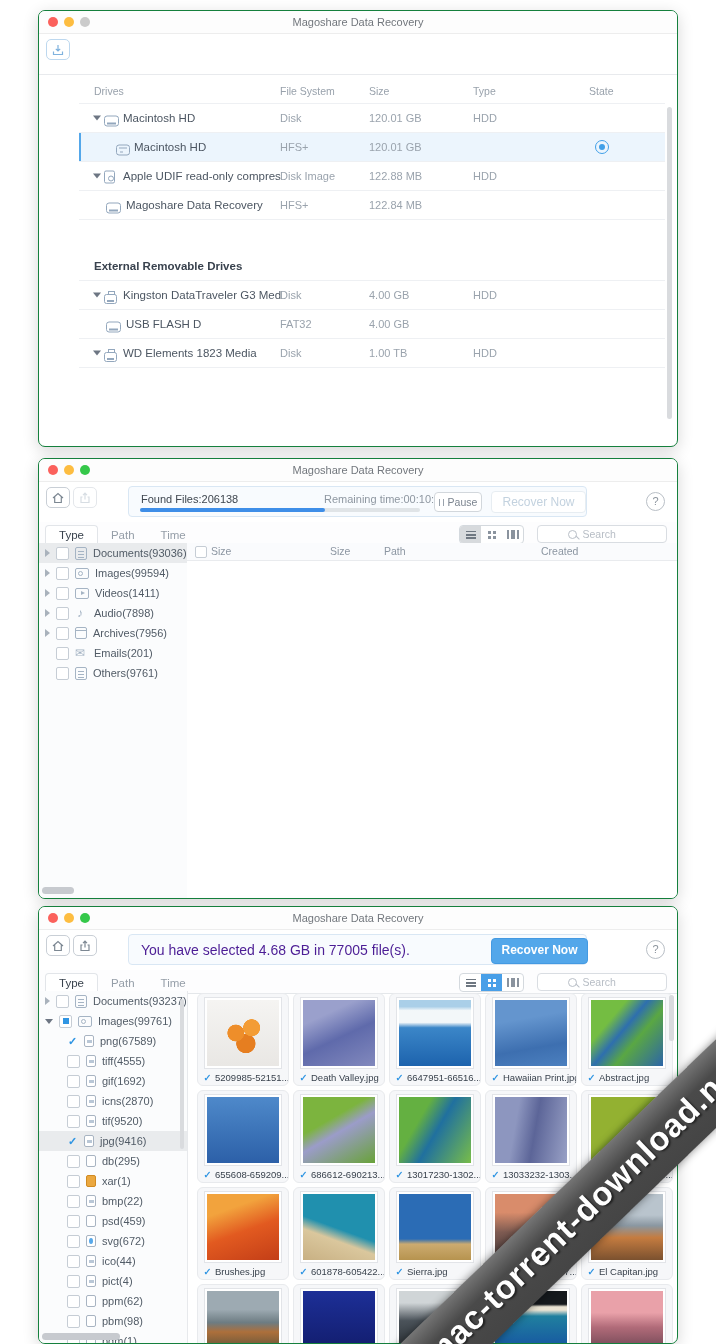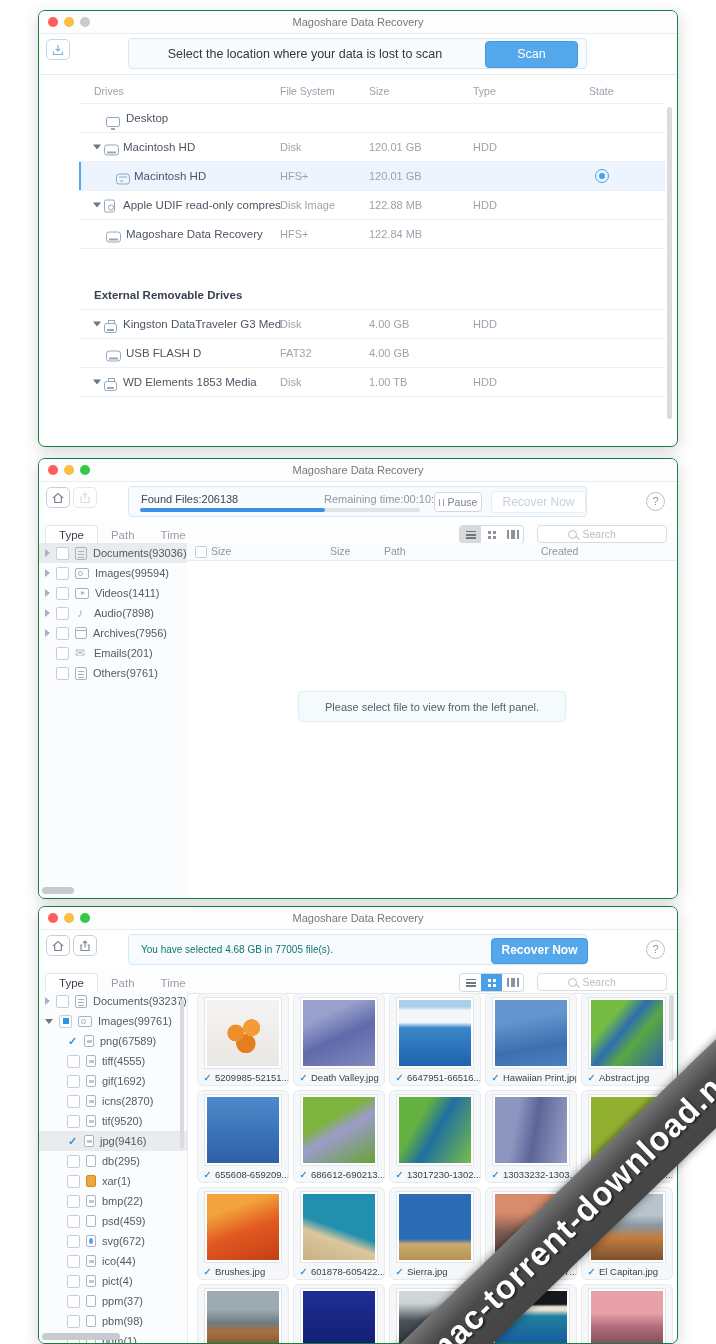--- a/index.html
+++ b/index.html
@@ -165,41 +165,33 @@
     <div class="wtitle">Magoshare Data Recovery</div>
   </div>
   <div class="toolbar">
     <div class="btn-sq blueish" style="left:7px">
       <span>
         <svg width="14" height="14" viewBox="0 0 14 14">
             <path d="M2.5 8.5 V11.5 H11.5 V8.5 M7 2 V8 M4.8 5.8 L7 8 L9.2 5.8" fill="none" stroke="#7fb2de" stroke-width="1.2"></path>
           </svg>
       </span>
     </div>
-    <div class="panel">
-      <div style="position:absolute;left:0;right:105px;top:0;bottom:0;display:flex;align-items:center;justify-content:center;font-size:12.5px;color:#30373f">Select the location where your data is lost to scan</div>
-      <div class="bluebtn" style="position:absolute;right:8px;top:2px;width:91px;height:25px;font-size:12.5px;line-height:24px">Scan</div>
-    </div>
   </div>
   <div style="border-bottom:1px solid #e8eaed"></div>
 
   <div class="w1hdr">
     <span style="left:15px">Drives</span>
     <span style="left:201px">File System</span>
     <span style="left:290px">Size</span>
     <span style="left:394px">Type</span>
     <span style="left:510px">State</span>
   </div>
 
   <div class="w1body">
 
-    <div class="w1row noexp">
-      <span class="ric ic ic-desktop"></span>
-      <span class="c name">Desktop</span>
-    </div>
 
     <div class="w1row">
       <span class="exp"></span>
       <span class="ric ic ic-drive"></span>
       <span class="c name">Macintosh HD</span>
       <span class="c sub fs">Disk</span>
       <span class="c sub size">120.01 GB</span>
       <span class="c sub ty">HDD</span>
     </div>
 
@@ -241,21 +233,21 @@
     <div class="w1row noexp">
       <span class="ric ic ic-drive"></span>
       <span class="c name">USB FLASH D</span>
       <span class="c sub fs">FAT32</span>
       <span class="c sub size">4.00 GB</span>
     </div>
 
     <div class="w1row">
       <span class="exp"></span>
       <span class="ric ic ic-usb"></span>
-      <span class="c name">WD Elements 1853 Media</span>
+      <span class="c name">WD Elements 1823 Media</span>
       <span class="c sub fs">Disk</span>
       <span class="c sub size">1.00 TB</span>
       <span class="c sub ty">HDD</span>
     </div>
 
     <div class="w1row faded noexp">
       
       
       
       
@@ -370,21 +362,20 @@
   </div>
 
   <div class="main2">
     <div class="thdr">
       <span class="cb"></span>
       <span style="left:24px">Size</span>
       <span style="left:143px">Size</span>
       <span style="left:197px">Path</span>
       <span style="left:354px">Created</span>
     </div>
-    <div class="emptybox">Please select file to view from the left panel.</div>
   </div>
 </div>
 
 <div class="window" id="win3">
   <div class="titlebar">
     <div class="lights">
       <div class="tl red"></div>
       <div class="tl yellow"></div>
       <div class="tl green"></div>
     </div>
@@ -399,21 +390,21 @@
       </span>
     </div>
     <div class="btn-sq" style="left:34px">
       <span>
         <svg width="14" height="14" viewBox="0 0 14 14">
             <path d="M4.5 6 H3 V11.5 H11 V6 H9.5 M7 8.5 V2.2 M5 4.2 L7 2.2 L9 4.2" fill="none" stroke="#7c8792" stroke-width="1.2"></path>
           </svg>
       </span>
     </div>
     <div class="panel">
-      <div style="position:absolute;left:12px;top:0;bottom:0;display:flex;align-items:center;font-size:10px;color:#0f766e">You have selected 4.68 GB in 77005 file(s).</div>
+      <div style="position:absolute;left:12px;top:0;bottom:0;display:flex;align-items:center;font-size:14px;color:#4c1d95">You have selected 4.68 GB in 77005 file(s).</div>
       <div class="bluebtn recover-en">Recover Now</div>
     </div>
     <div class="help"><span>?</span></div>
   </div>
   <div class="tabbar">
     <div class="tab active">Type</div>
     <div class="tab">Path</div>
     <div class="tab">Time</div>
     <div class="seg">
       <div class="seg-cell">
@@ -506,21 +497,21 @@
       <span>ico(44)</span>
     </div>
     <div class="srow child">
       <span class="cb"></span>
       <span class="ic ic-file imgf"></span>
       <span>pict(4)</span>
     </div>
     <div class="srow child">
       <span class="cb"></span>
       <span class="ic ic-file"></span>
-      <span>ppm(37)</span>
+      <span>ppm(62)</span>
     </div>
     <div class="srow child">
       <span class="cb"></span>
       <span class="ic ic-file"></span>
       <span>pbm(98)</span>
     </div>
     <div class="srow child">
       <span class="cb"></span>
       <span class="ic ic-file"></span>
       <span>pgm(1)</span>

